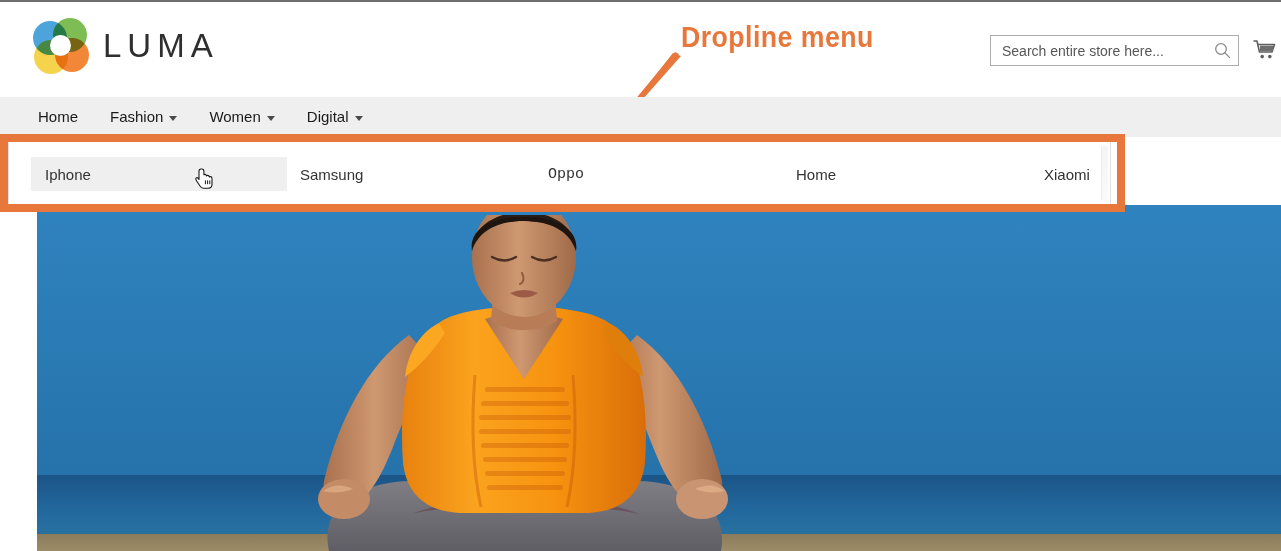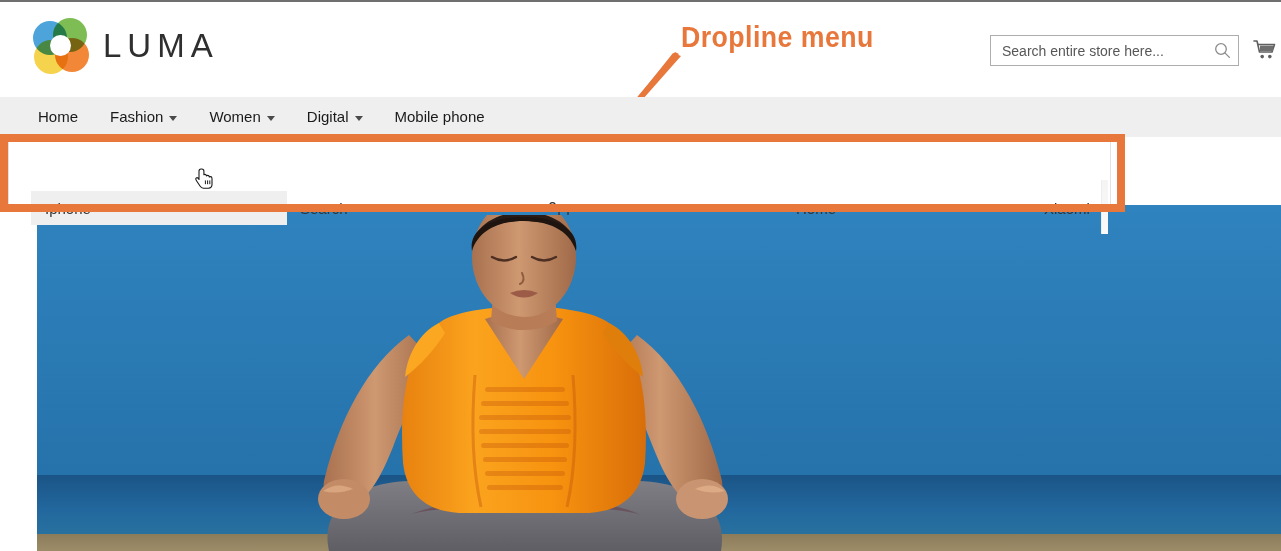--- a/index.html
+++ b/index.html
@@ -174,21 +174,21 @@
   .dropline {
     position: absolute;
     left: 8px; top: 142px;
     width: 1103px; height: 63px;
     background: #ffffff;
     border: 1px solid #e2e2e2;
     border-top: none;
   }
   .dropline-inner {
     position: relative;
-    width: 100%; height: 100%; margin-top: 34px;
+    width: 100%; height: 100%;
   }
   .drop-item {
     position: absolute;
     top: 15px;
     height: 34px;
     display: flex;
     align-items: center;
     font-size: 15px;
     color: #333333;
     cursor: pointer;
@@ -326,23 +326,20 @@
         <span>Fashion</span>
         <i class="caret"></i>
       </div>
       <div class="nav-item">
         <span>Women</span>
         <i class="caret"></i>
       </div>
       <div class="nav-item">
         <span>Digital</span>
         <i class="caret"></i>
-      </div>
-      <div class="nav-item">
-        <span>Mobile phone</span>
       </div>
     </div>
   </nav>
 
   <div class="bg-band-left"></div>
   <div class="hero">
     <div class="hero-sky"></div>
     <div class="hero-sea"></div>
     <div class="hero-sand"></div>
 
@@ -415,21 +412,21 @@
       <path d="M221 78 q14 -6 28 0 q-14 9 -28 0 Z" fill="#9B5B47"></path>
     </svg>
   </div>
 
   <div class="dropline">
     <div class="dropline-inner">
       <div class="drop-item di-0 is-hovered">
         <span>Iphone</span>
       </div>
       <div class="drop-item di-1">
-        <span>Search</span>
+        <span>Samsung</span>
       </div>
       <div class="drop-item di-2">
         <span>Oppo</span>
       </div>
       <div class="drop-item di-3">
         <span>Home</span>
       </div>
       <div class="drop-item di-4">
         <span>Xiaomi</span>
       </div>

